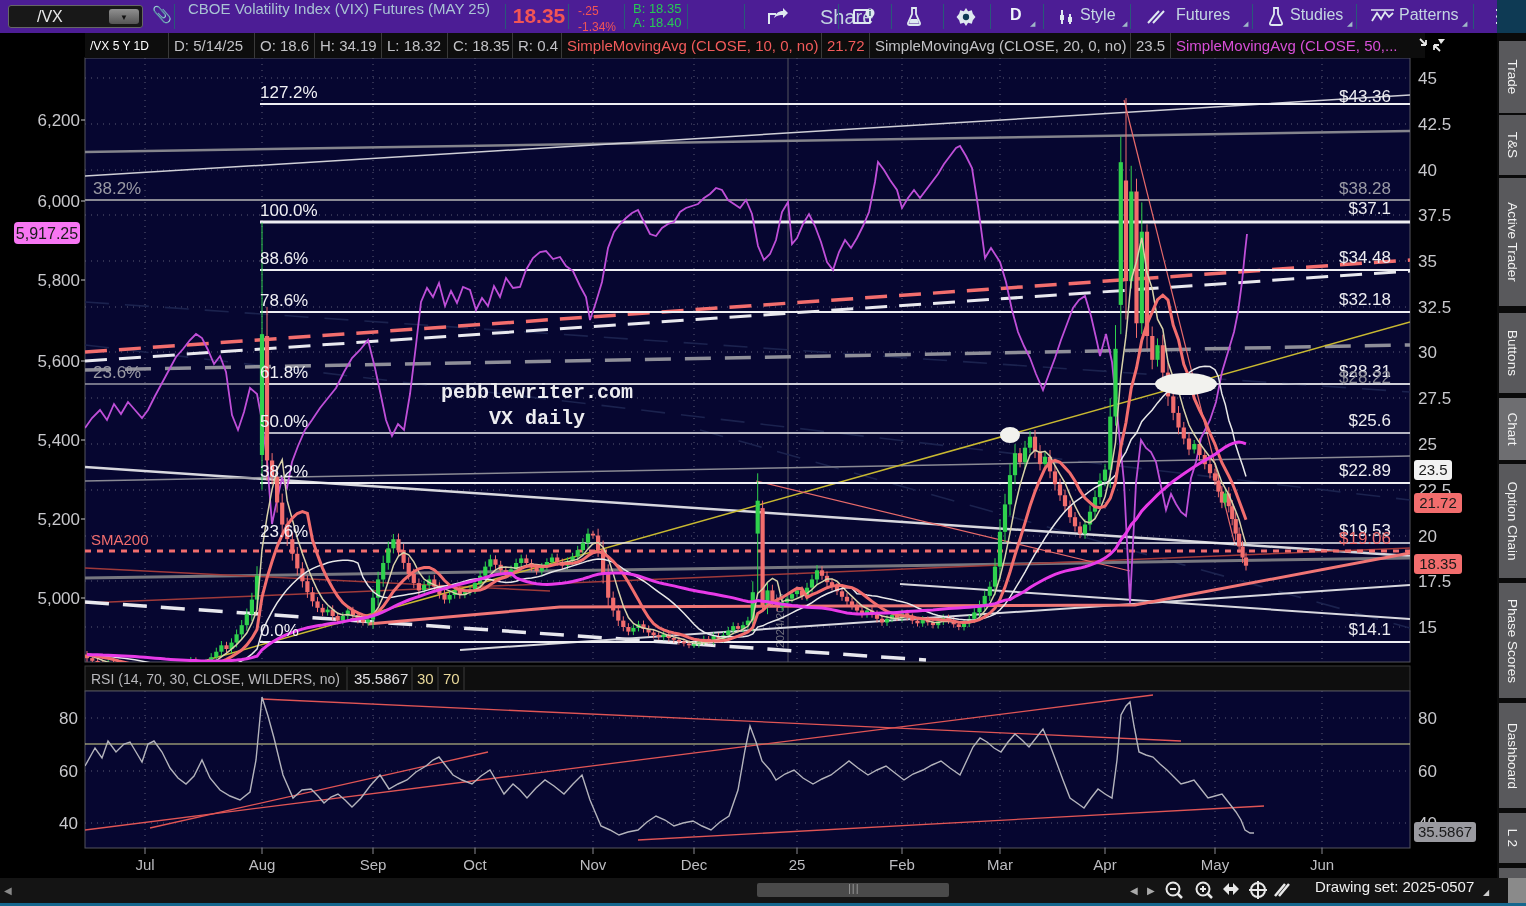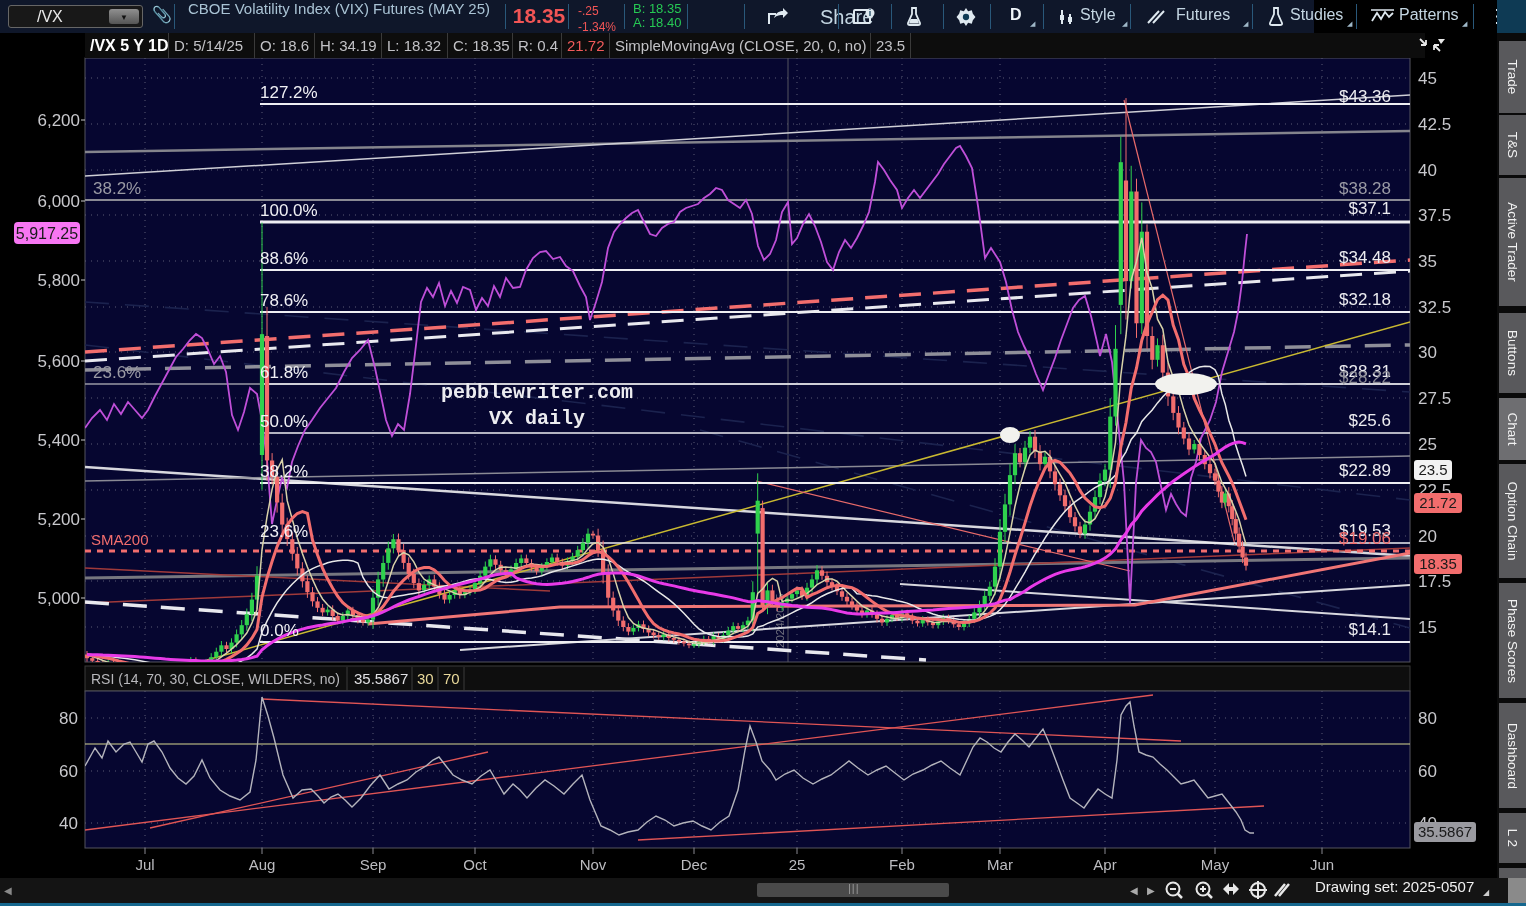--- a/index.html
+++ b/index.html
@@ -1,15 +1,15 @@
 <!DOCTYPE html>
 <html><head><meta charset="utf-8"><style>
 *{margin:0;padding:0;box-sizing:border-box}
 body{width:1526px;height:906px;background:#000;font-family:"Liberation Sans",sans-serif;overflow:hidden;position:relative}
-.tb{position:absolute;left:0;top:0;width:1314px;height:33px;background:#0f172a;color:#b9cfdd}
+.tb{position:absolute;left:0;top:0;width:1526px;height:33px;background:#4c1d95;color:#b9cfdd}
 .tbsep{position:absolute;top:4px;width:1px;height:25px;background:#29587a}
 .row2{position:absolute;left:85px;top:33px;width:1340px;height:25px;background:#0d0d0d;display:flex;align-items:center;font-size:15px;color:#c2c2c6}
 .c2{padding:0 5px;height:100%;display:flex;align-items:center;border-right:1px solid #3a3a3a;white-space:nowrap;overflow:hidden;flex:none}
 .sb{position:absolute;top:33px;right:0;width:29px;bottom:0;background:#0a0a0a}
 .tab{position:absolute;left:1.5px;width:27px;background:#59595c;color:#f2f2f2;font-size:13.5px}
 .tab span{position:absolute;left:50%;top:50%;transform:translate(-50%,-50%) rotate(90deg);white-space:nowrap}
 .status{position:absolute;left:0;top:878px;width:1508px;height:25px;background:#141414;color:#d8d8d8}
 </style></head><body>
 <svg width="1526" height="906" viewBox="0 0 1526 906" font-family="Liberation Sans, sans-serif" style="position:absolute;left:0;top:0">
     <rect x="85" y="58" width="1325" height="604" fill="#060630" stroke="#55555f" stroke-width="1"></rect>
@@ -745,30 +745,32 @@
       </svg></div>
  <div style="position:absolute;left:1399px;top:6px;font-size:16px;color:#c4d6e2">Patterns</div>
  <div style="position:absolute;left:1462px;top:20px;font-size:7px;color:#9fb8c8">◢</div>
  <div class="tbsep" style="left:1473px"></div>
  <div style="position:absolute;left:1495px;top:8px"><svg width="22" height="17" viewBox="0 0 22 17">
         <path d="M1 2 L3.5 2 M7 2 L21 2 M1 8.5 L3.5 8.5 M7 8.5 L21 8.5 M1 15 L3.5 15 M7 15 L21 15" stroke="#dfe9f0" stroke-width="2"></path>
       </svg></div>
  <div style="position:absolute;left:1512px;top:20px;font-size:7px;color:#9fb8c8">◢</div>
 </div>
 <div class="row2">
- <div class="c2" style="width:84px;color:#fff;font-weight:bold;font-size:16px">/VX 5 Y 1D</div>
+ <div class="c2" style="width:84px;color:#fff;font-weight:normal;font-size:12px">/VX 5 Y 1D</div>
  <div class="c2" style="width:86px">D: 5/14/25</div>
  <div class="c2" style="width:60px">O: 18.6</div>
  <div class="c2" style="width:67px">H: 34.19</div>
  <div class="c2" style="width:66px">L: 18.32</div>
  <div class="c2" style="width:65px">C: 18.35</div>
  <div class="c2" style="width:49px">R: 0.4</div>
+ <div class="c2" style="width:260px;color:#f25b5b">SimpleMovingAvg (CLOSE, 10, 0, no)</div>
  <div class="c2" style="width:48px;color:#f25b5b">21.72</div>
  <div class="c2" style="width:261px">SimpleMovingAvg (CLOSE, 20, 0, no)</div>
  <div class="c2" style="width:40px">23.5</div>
+ <div class="c2" style="width:239px;color:#d84fd8;border-right:none">SimpleMovingAvg (CLOSE, 50,...</div>
 </div>
 <svg width="40" height="25" viewBox="0 0 40 25" style="position:absolute;left:1412px;top:33px">
     <path d="M8 6 L14 12 M14 12 L14 7 M14 12 L9 12 M28 18 L22 12 M22 12 L22 17 M22 12 L27 12" stroke="#e8e8e8" stroke-width="1.8" fill="none"></path>
     <path d="M26 6 L33 6 L29 11 Z" fill="#e8e8e8"></path>
   </svg>
 <div class="sb">
  <div style="position:absolute;left:0;top:-33px;width:29px;height:33px;background:#0e3a54"></div>
  <div class="tab" style="top:8px;height:72px">
       <span>Trade</span>
     </div>

